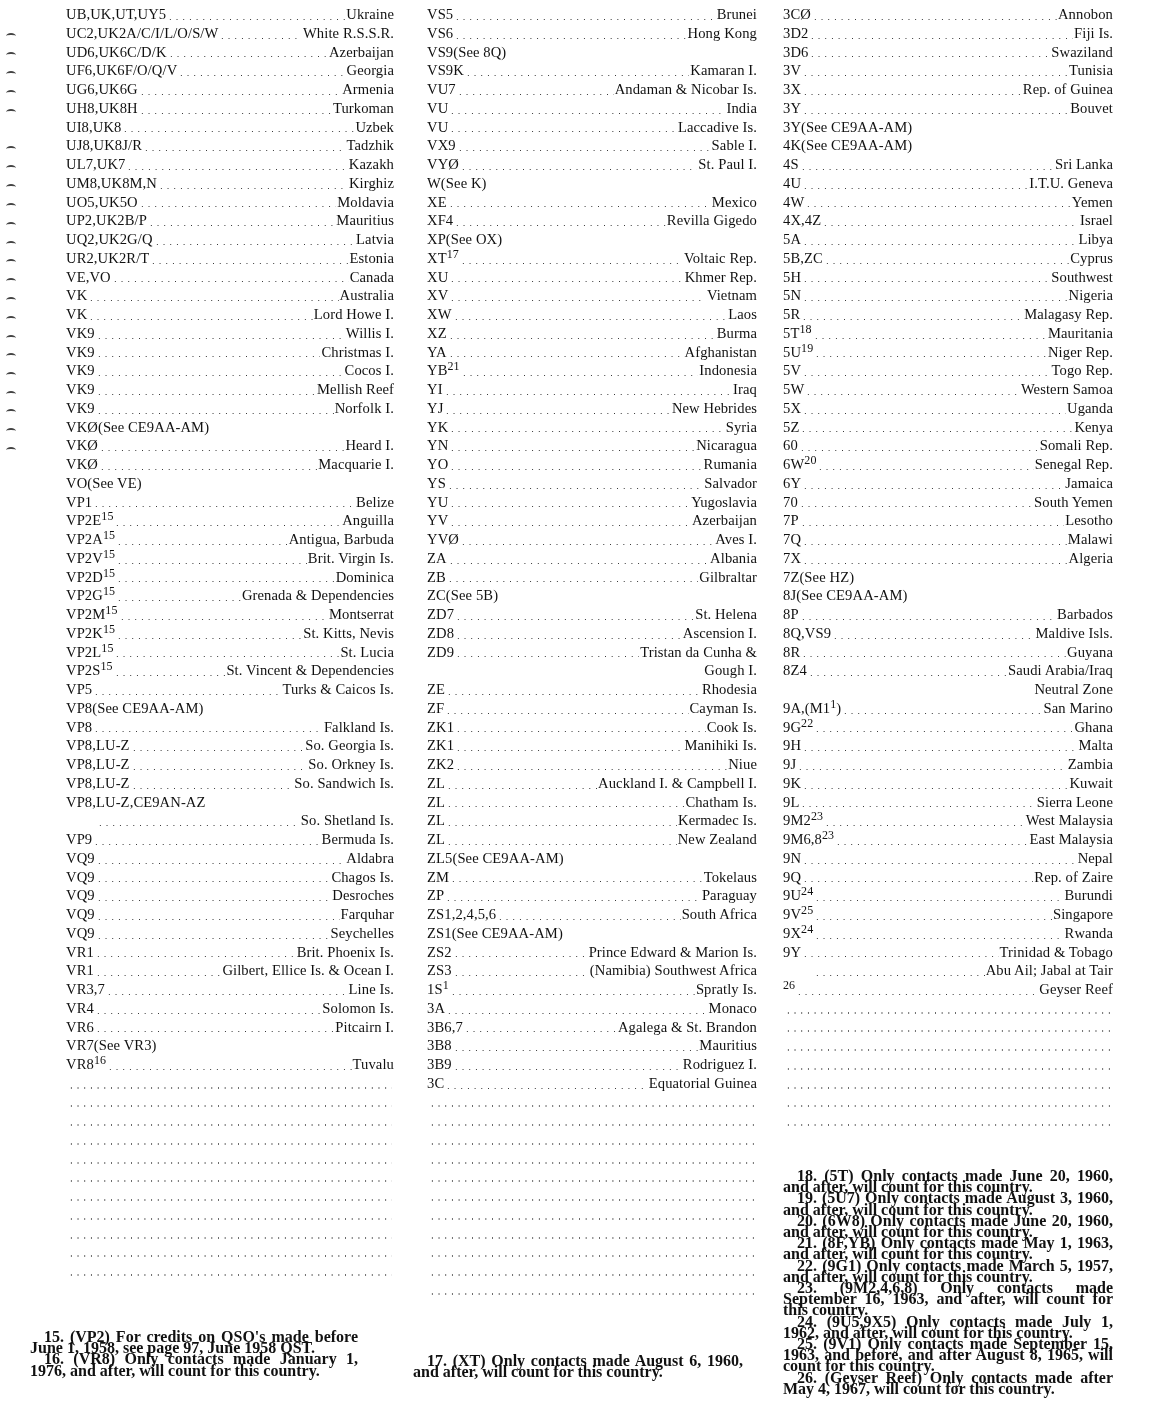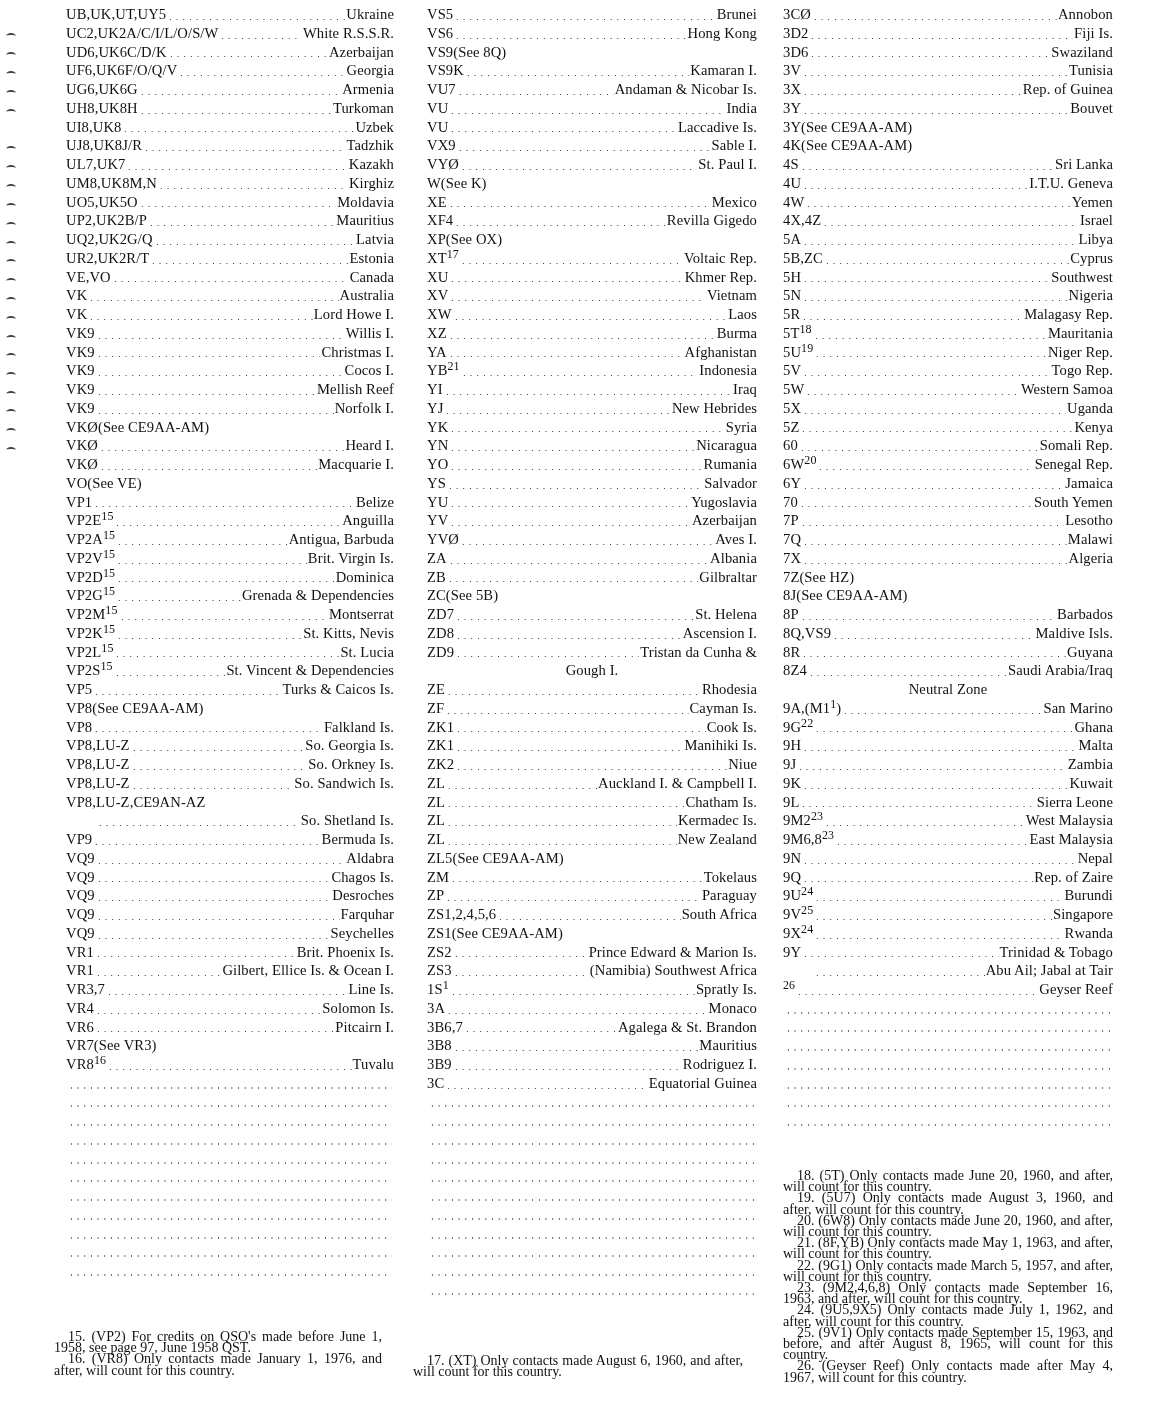--- a/index.html
+++ b/index.html
@@ -19,35 +19,35 @@
   }
   .pfx { flex: 0 0 auto; }
   .pfx sup { font-size: 12px; vertical-align: 5px; line-height: 0; }
   .leader {
     flex: 1 1 auto; overflow: hidden; min-width: 8px;
     height: 1px; margin: 0 1px; align-self: flex-end; margin-bottom: 4px;
     background-image: radial-gradient(circle, #333 0.8px, transparent 1px);
     background-size: 6.7px 2px; background-repeat: repeat-x; background-position: 0 0;
   }
   .ent { flex: 0 0 auto; text-align: right; }
-  .row.cont { justify-content: center; }
+  .row.cont { justify-content: flex-end; }
   .blank {
     height: 18.75px; position: relative;
   }
   .blank .dots {
     position: absolute; left: 2px; right: 2px; bottom: 4px; height: 2px;
     background-image: radial-gradient(circle, #666 0.75px, transparent 1px);
     background-size: 6.7px 2px; background-repeat: repeat-x;
   }
   .notes {
-    position: absolute; font-size: 14px; line-height: 11.2px;
-    text-align: justify; color: #111;
+    position: absolute; font-size: 16px; line-height: 11.2px;
+    text-align: justify; color: #111; font-weight: bold;
   }
   .notes p { margin: 0; text-indent: 14px; text-align: justify; text-align-last: left; }
-  #notes-left { left: 54px; width: 328px; top: 1331px; }
+  #notes-left { left: 30px; width: 328px; top: 1331px; }
   #notes-mid { left: 413px; width: 330px; top: 1355px; }
   #notes-right { left: 783px; width: 330px; top: 1170px; }
   .margin-mark {
     position: absolute; left: 6px; width: 10px; height: 4px;
     border-top: 2px solid #444; border-radius: 50% 50% 0 0;
   }
 </style>
 </head>
 <body>
 

